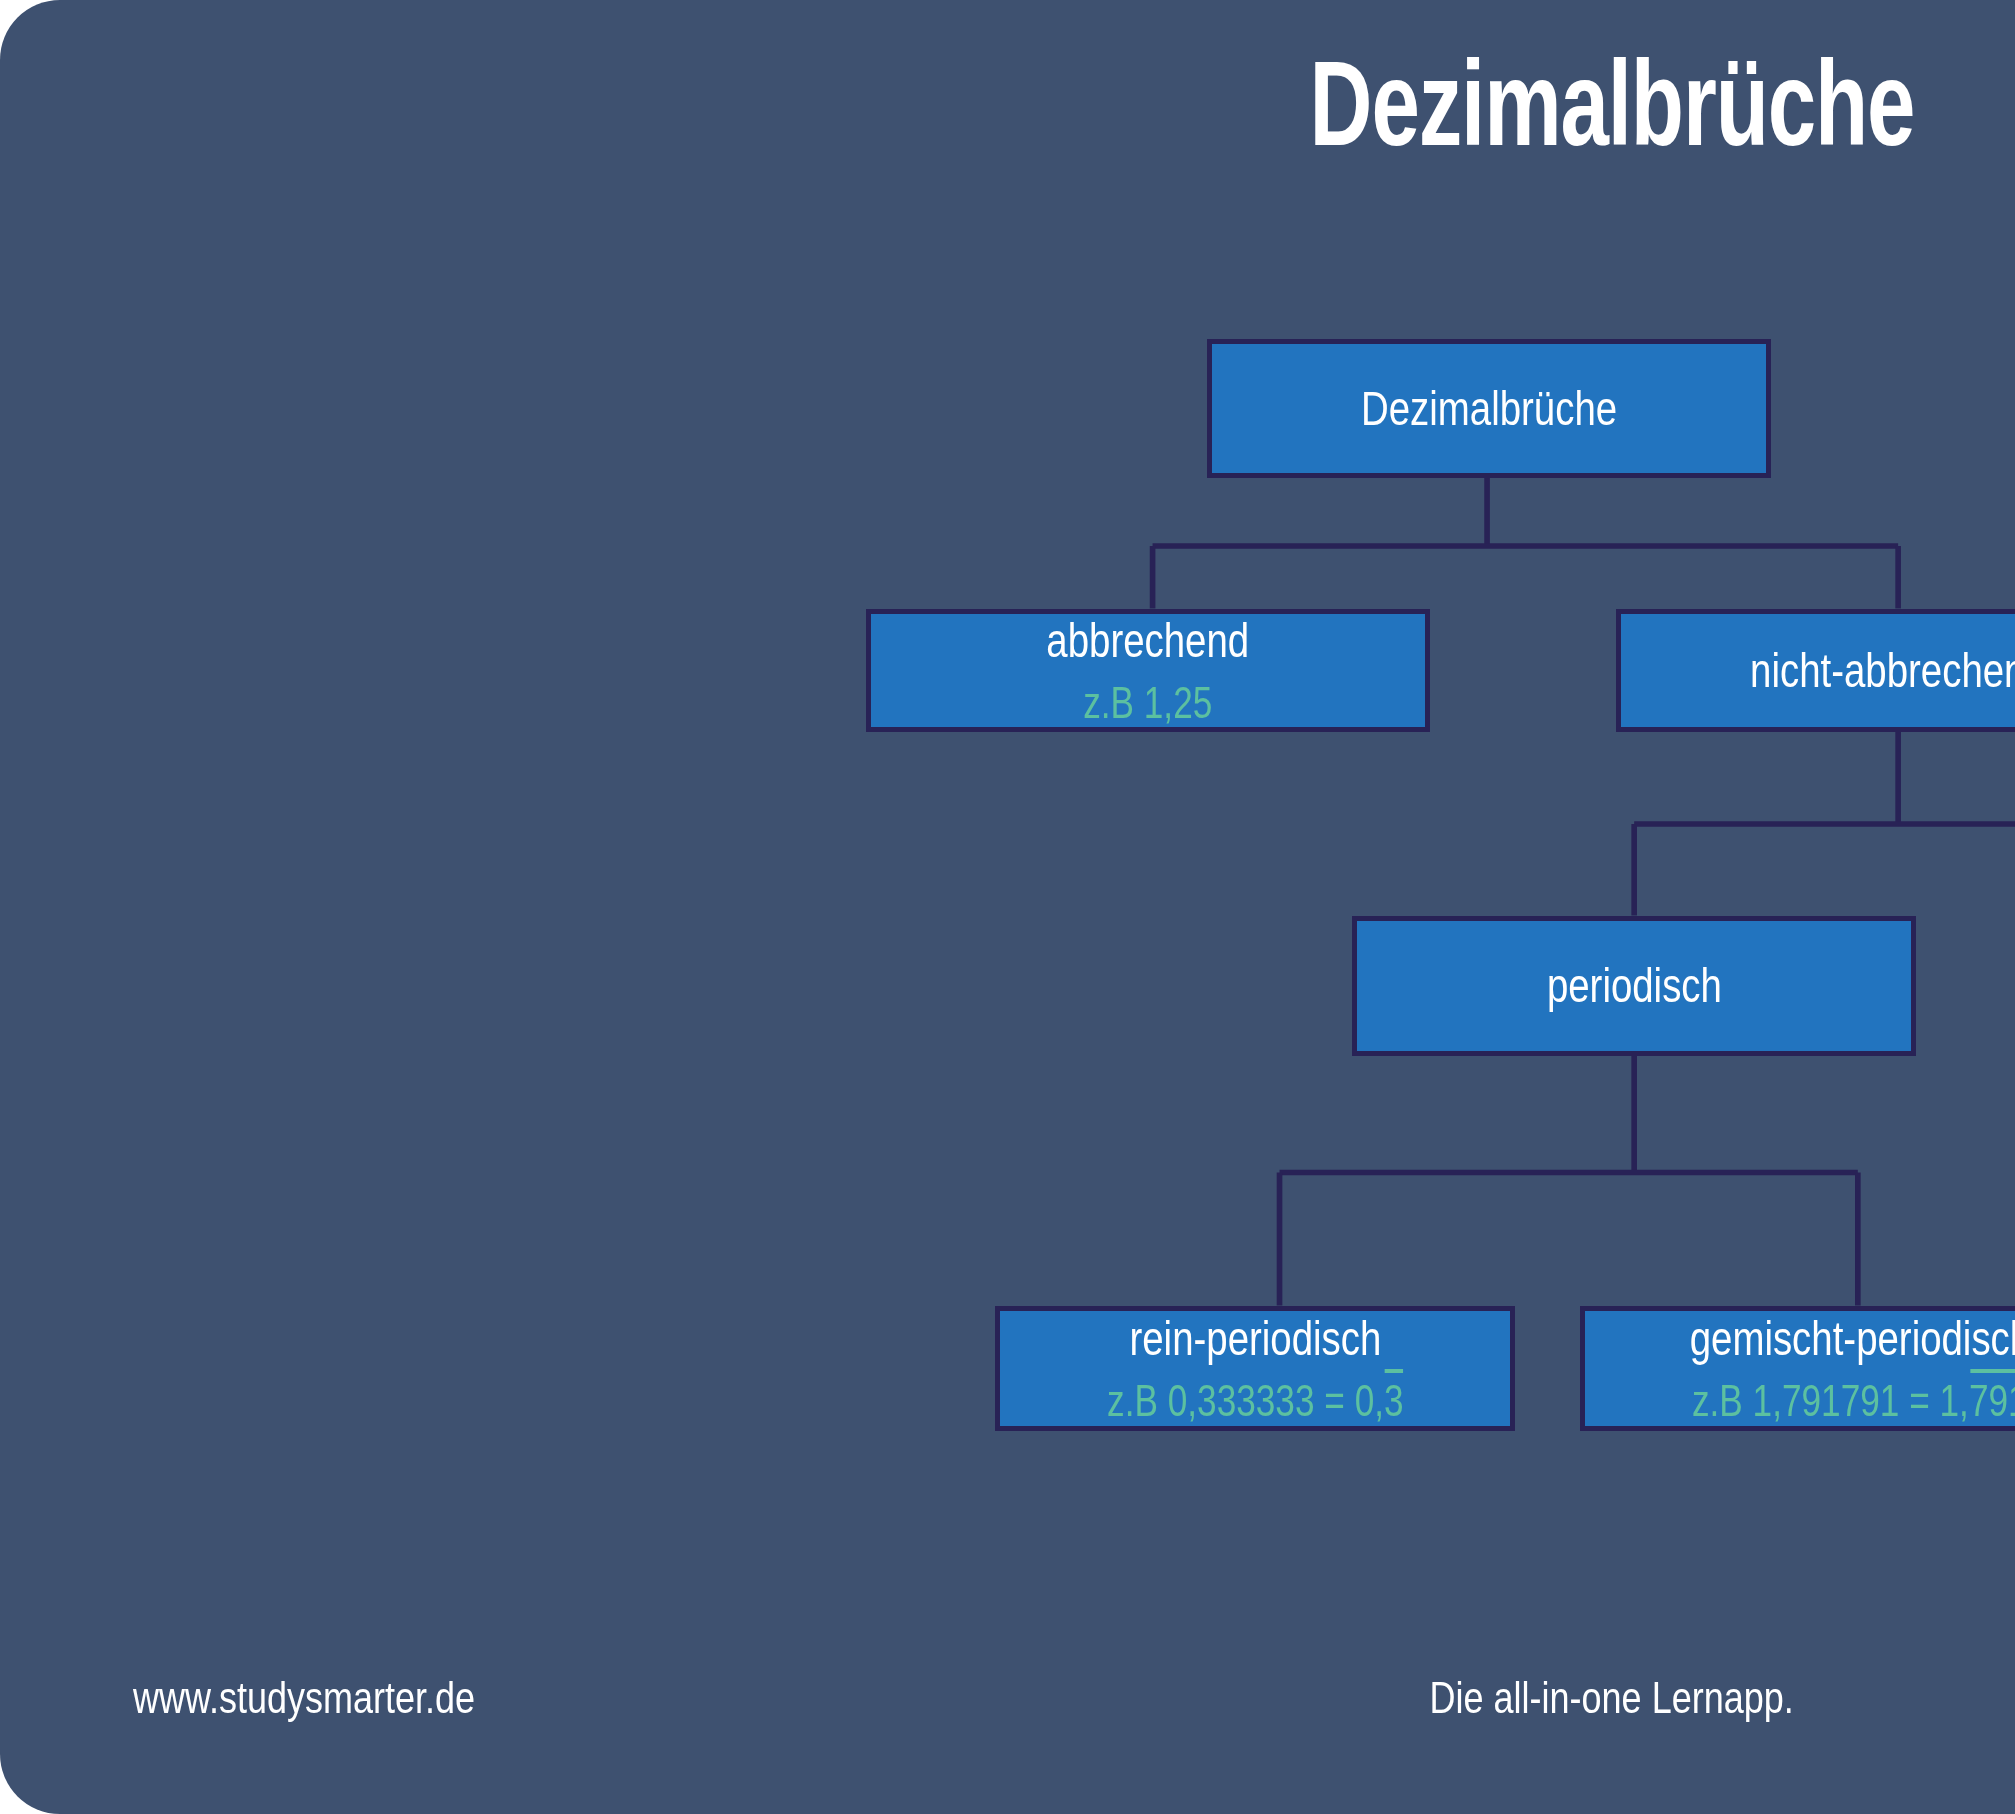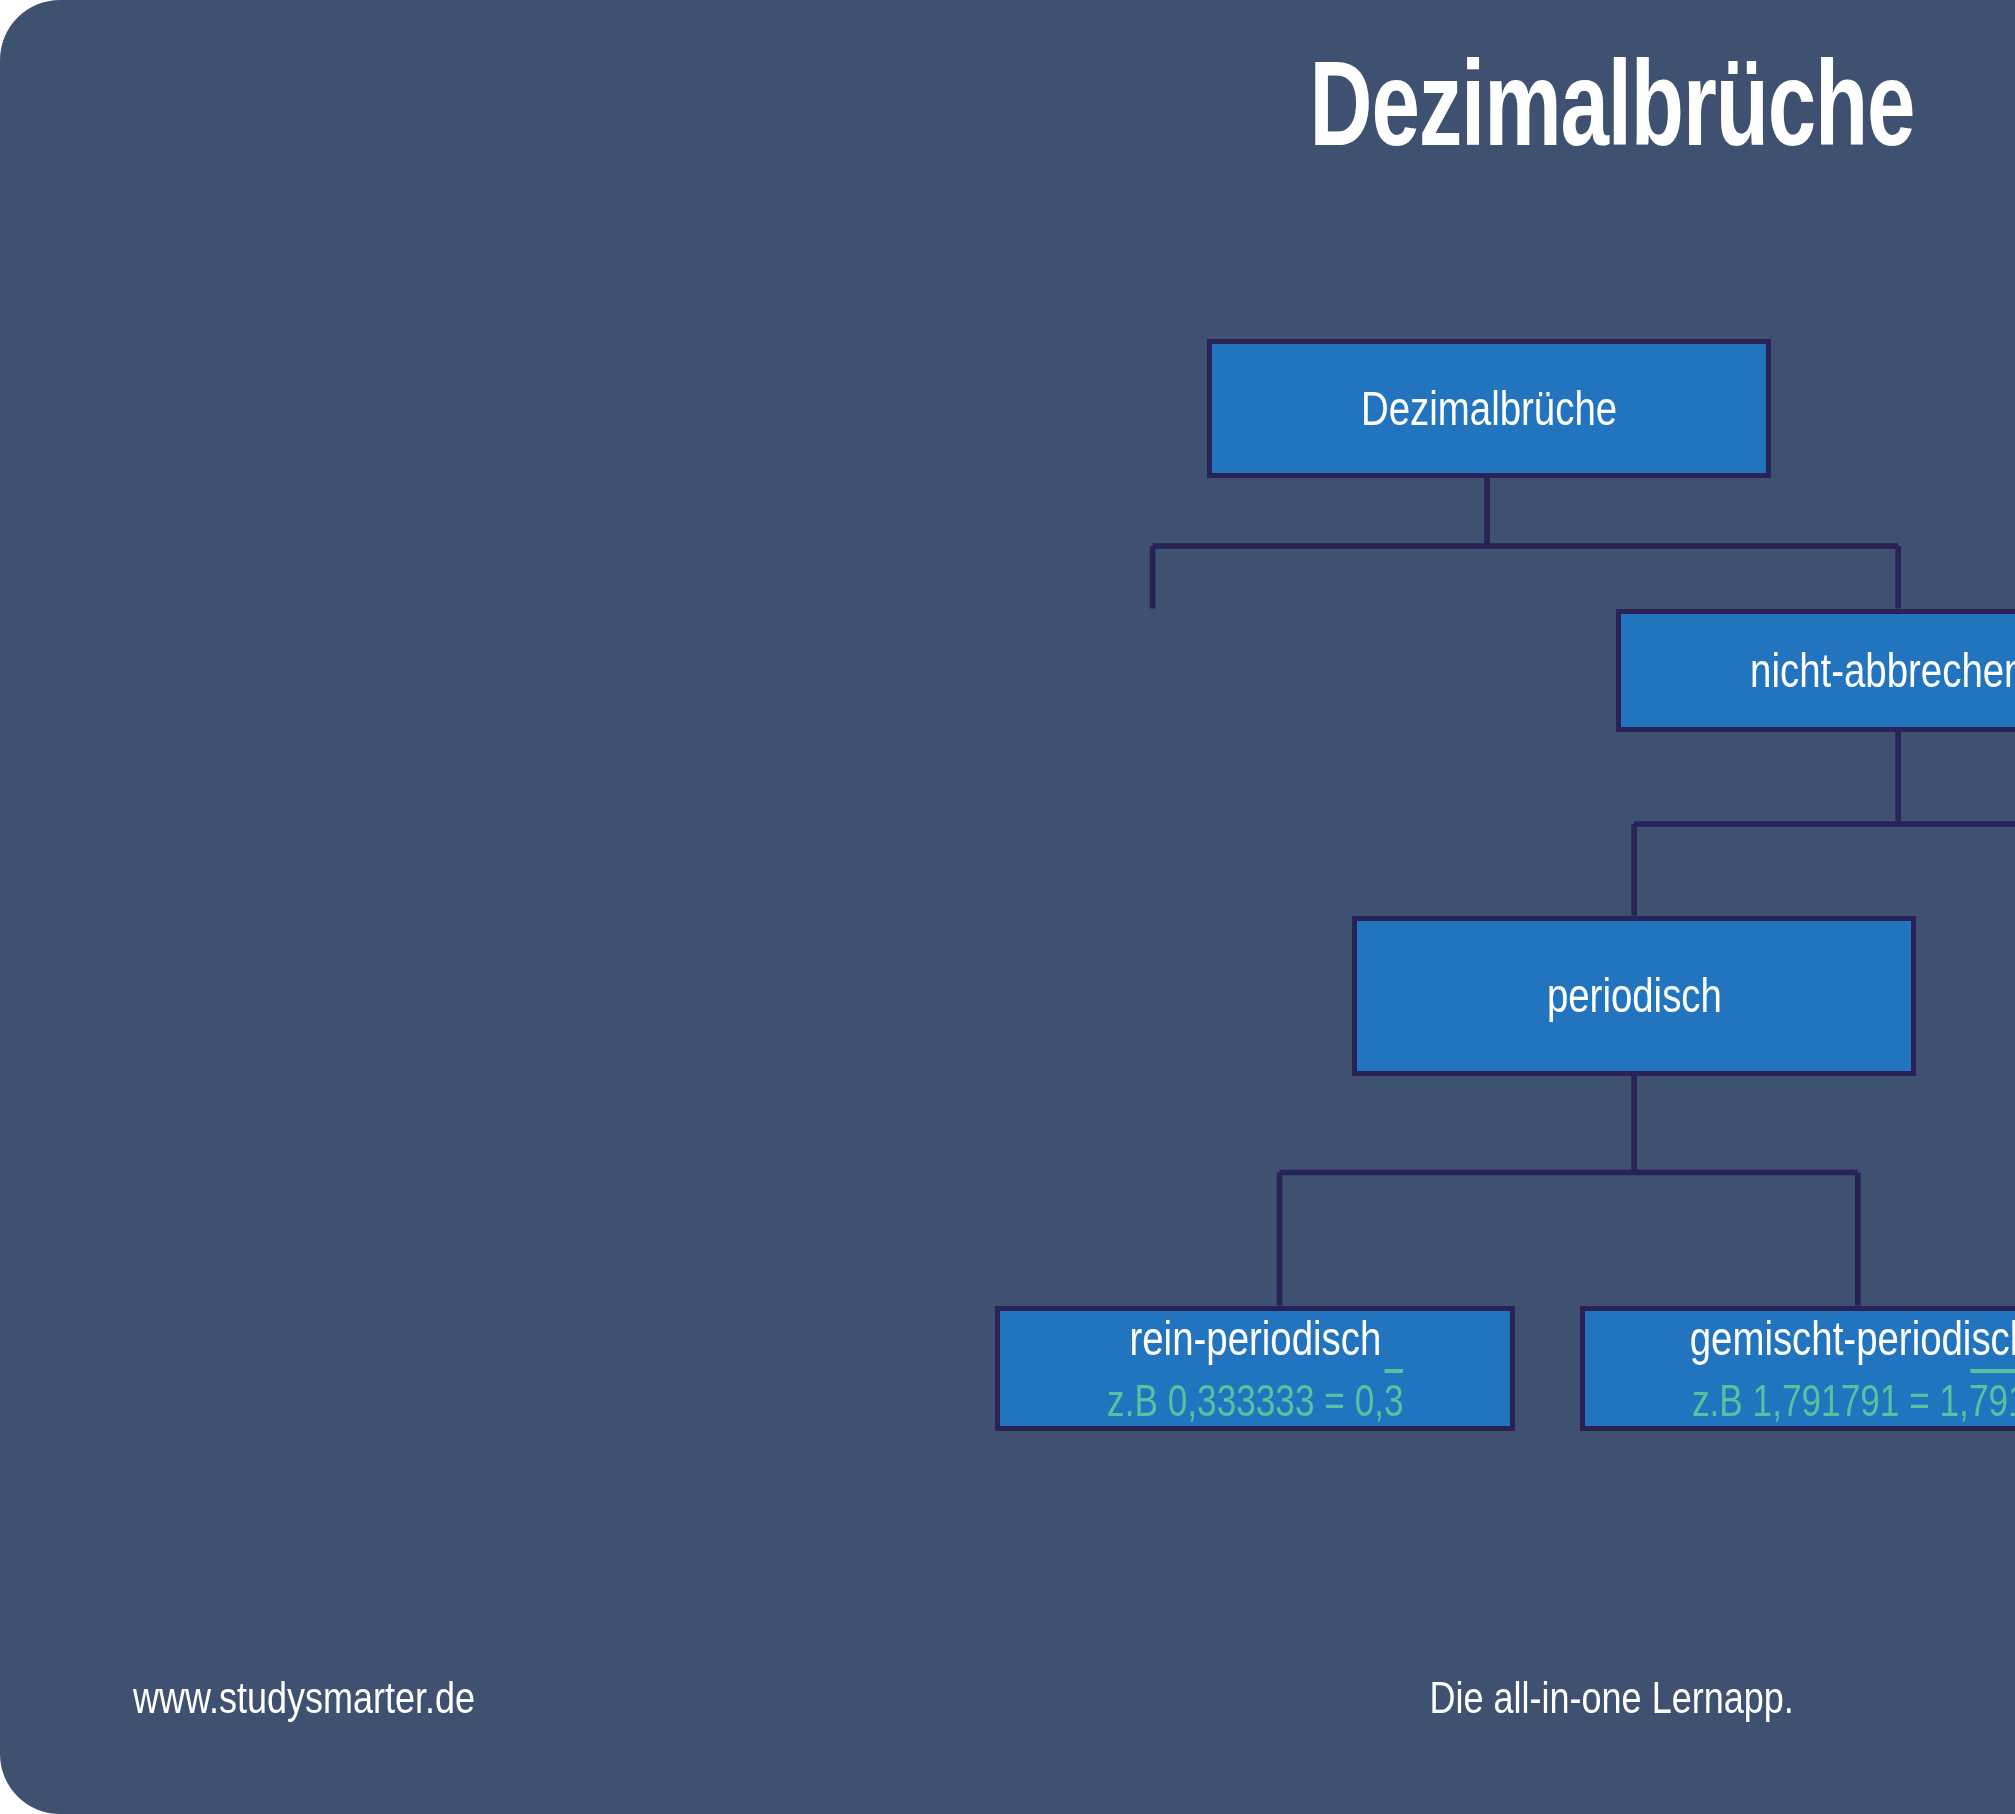--- a/index.html
+++ b/index.html
@@ -102,26 +102,30 @@
       <path d="M4055 2610 L4055 2910" stroke="#282256" stroke-width="14" fill="none"></path>
       <path d="M3175 2910 L4610 2910" stroke="#282256" stroke-width="14" fill="none"></path>
       <path d="M3175 2910 L3175 3240" stroke="#282256" stroke-width="14" fill="none"></path>
       <path d="M4610 2910 L4610 3240" stroke="#282256" stroke-width="14" fill="none"></path>
     </svg>
 
     <div class="node" style="left:1207px;top:339px;width:564px;height:139px;">
       <div class="t1">Dezimalbrüche</div>
     </div>
 
+    <div class="node" style="left:866px;top:609px;width:564px;height:123px;">
+      <div class="t1">abbrechend</div>
+      <div class="t2">z.B 1,25</div>
+    </div>
 
     <div class="node" style="left:1616px;top:609px;width:564px;height:123px;">
       <div class="t1">nicht-abbrechend</div>
     </div>
 
-    <div class="node" style="left:1352px;top:916px;width:564px;height:160px;">
+    <div class="node" style="left:1352px;top:916px;width:564px;height:140px;">
       <div class="t1">periodisch</div>
     </div>
 
     <div class="node" style="left:995px;top:1306px;width:520px;height:125px;">
       <div class="t1">rein-periodisch</div>
       <div class="t2">
         <span>z.B 0,333333 = 0,</span><span class="ov">3</span>
       </div>
     </div>
 

